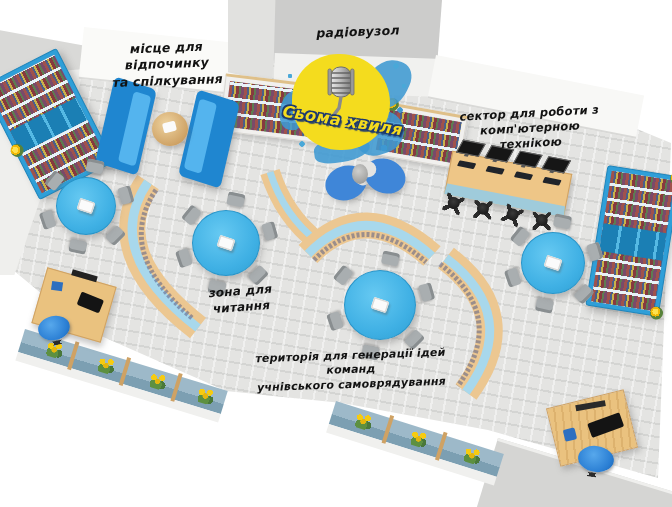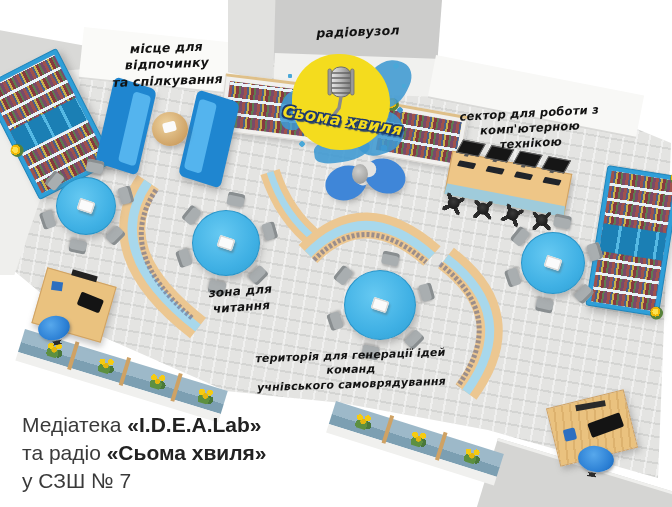--- a/index.html
+++ b/index.html
@@ -393,19 +393,14 @@
   <div id="label-rest" class="hand-label">місце для відпочинку
 та спілкування</div>
   <div id="label-radio" class="hand-label">радіовузол</div>
   <div id="label-computer" class="hand-label">сектор для роботи з
 комп'ютерною технікою</div>
   <div id="label-reading" class="hand-label">зона для
 читання</div>
   <div id="label-idea" class="hand-label">територія для генерації ідей команд
 учнівського самоврядування</div>
 
-  <div class="caption">
-    <div><span>Медіатека </span><b>«I.D.E.A.Lab»</b></div>
-    <div><span>та радіо </span><b>«Сьома хвиля»</b></div>
-    <div>у СЗШ № 7</div>
-  </div>
 
 </div>
 
 </body></html>

